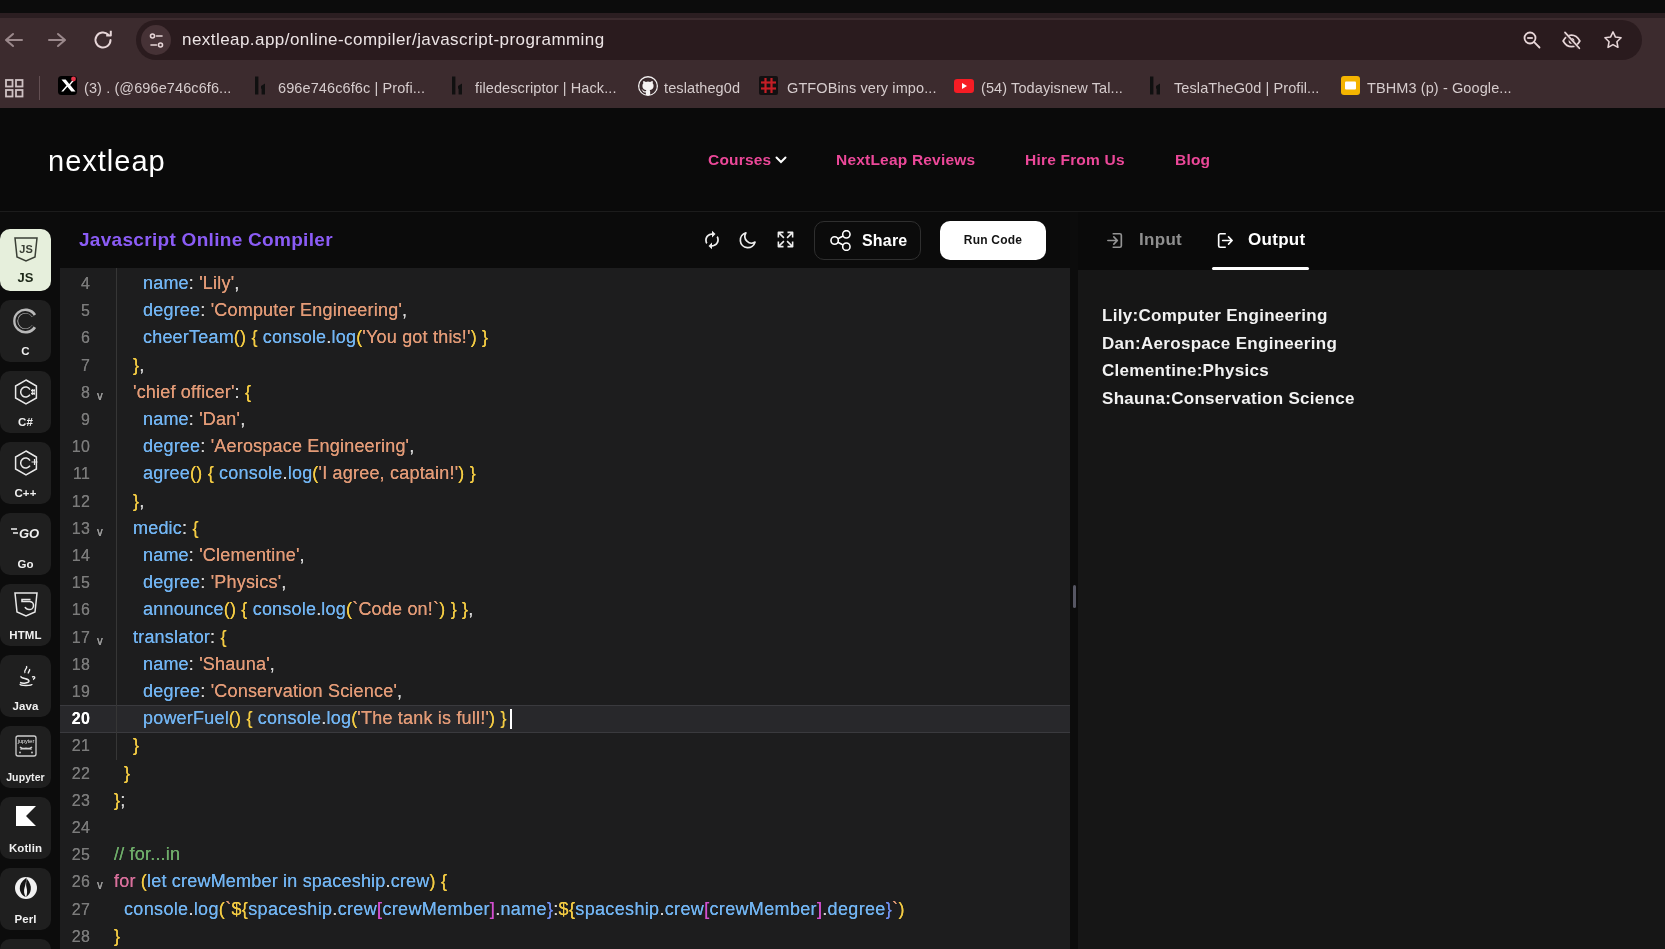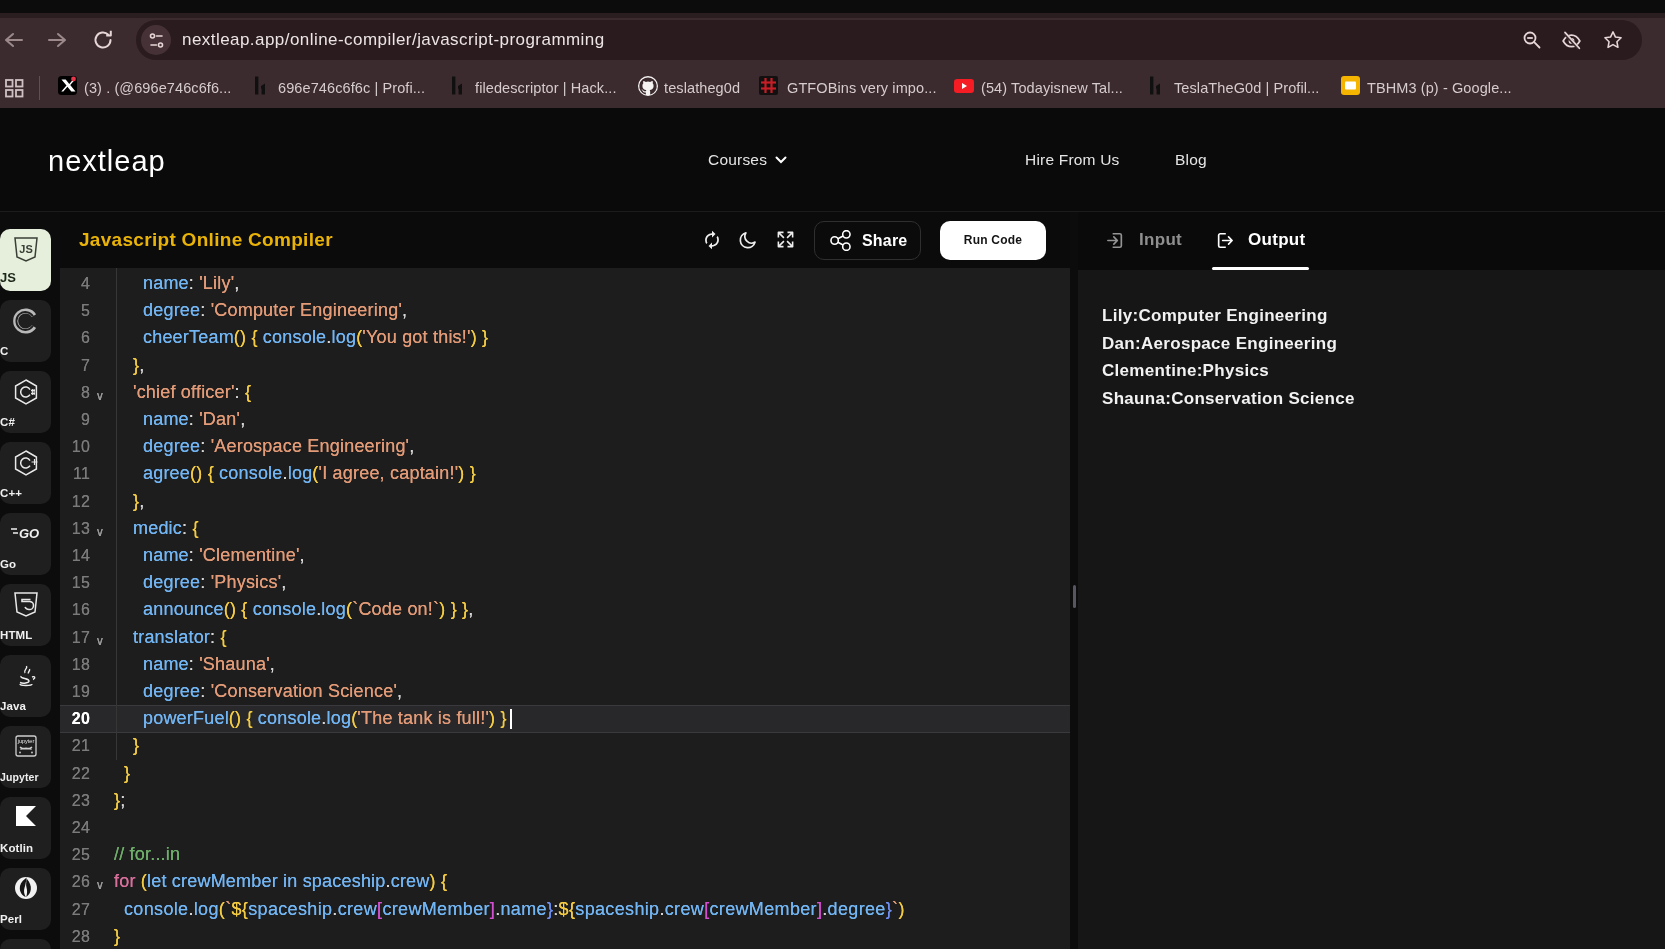--- a/index.html
+++ b/index.html
@@ -11,30 +11,30 @@
   #topbar { left:0; top:0; width:1665px; height:56px; background:#3c2b2e; }
   #bookbar { left:0; top:56px; width:1665px; height:39px; background:#3c2b2e; }
   #urlpill { left:136px; top:7px; width:1506px; height:40px; border-radius:20px; background:#2a1b1e; }
   #siteinfo { left:141px; top:12px; width:30px; height:30px; border-radius:50%; background:#463236; }
   #urltext { left:182px; top:7px; height:40px; line-height:40px; color:#ece4e5; font-size:17px; letter-spacing:0.45px; }
   .bmtxt { color:#d6cccd; font-size:14.5px; height:39px; line-height:39px; letter-spacing:0.1px; }
   
   #site { left:0; top:95px; width:1473px; height:854px; background:#0c0c0c; }
   #header { left:0; top:0; width:1665px; height:104px; background:#0a0a0a; border-bottom:1px solid #1c1c1c;}
   #logo { left:48px; top:37px; color:#fff; font-size:29px; font-weight:400; letter-spacing:1px; }
-  .nav { top:0; height:104px; line-height:104px; color:#e5e5e5; font-weight:400; font-size:15.5px; letter-spacing:0.2px;}
-  
-  .sbtn { left:0; width:51px; height:62px; background:#1f1f1f; border-radius:10px; text-align:left; color:#eee; }
+  .nav { top:0; height:104px; line-height:104px; color:#ec4899; font-weight:700; font-size:15.5px; letter-spacing:0.2px;}
+  
+  .sbtn { left:0; width:51px; height:62px; background:#1f1f1f; border-radius:10px; text-align:center; color:#eee; }
   .sbtn .lbl { position:absolute; left:0; right:0; bottom:5px; font-size:11.5px; font-weight:700; color:#f0f0f0; letter-spacing:0.1px;}
   .sbtn svg { position:absolute; left:50%; top:7px; transform:translateX(-50%); }
   #jsbtn { background:#e6efdc; }
   #jsbtn .lbl { color:#1c2718; font-size:13px; bottom:6px;}
   
   #edtool { left:60px; top:104px; width:1010px; height:56px; background:#0b0b0b; }
-  #edtitle { left:79px; top:0; height:56px; line-height:56px; color:#eab308; font-size:19px; font-weight:700; letter-spacing:0.3px; }
+  #edtitle { left:79px; top:0; height:56px; line-height:56px; color:#8b5cf6; font-size:19px; font-weight:700; letter-spacing:0.3px; }
   #sharebtn { left:814px; top:113px; width:107px; height:39px; border:1px solid #2f2f2f; border-radius:10px; color:#fff; }
   #runbtn { left:940px; top:9px; width:106px; height:39px; background:#fff; border-radius:10px; color:#141414;
     font-size:12px; font-weight:700; text-align:center; line-height:39px; letter-spacing:0.2px;}
   #editor { left:60px; top:160px; width:1010px; height:694px; background:#1d1d1e; }
   #gutline { left:56px; top:0; width:1px; height:492px; background:#363636; }
   .cl { left:0; width:1010px; height:27.2px; line-height:27.2px; font-size:18px; letter-spacing:0.2px; white-space:pre; text-shadow:0 0 0.5px currentColor; }
   .ln { left:0; width:30px; text-align:right; color:#7b7b7b; font-size:16px; }
   .fold { left:33px; width:14px; color:#9a9a9a; font-size:12px; text-align:center; }
   .b { color:#72b5f3; }   
   .s { color:#e39b77; }   
@@ -157,20 +157,21 @@
   </svg>
   <div class="abs bmtxt" style="left:1367px;top:56px;">TBHM3 (p) - Google...</div>
 
   <div class="abs" id="site">
     <div class="abs" id="header"></div>
     <div class="abs" id="logo">nextleap</div>
     <div class="abs nav" style="left:708px;">Courses</div>
     <svg class="abs" style="left:775px;top:48px;" width="12" height="8" viewBox="0 0 12 8">
         <path d="M1.5 1.5 l4.5 4.5 4.5 -4.5" stroke="#fff" stroke-width="2" fill="none" stroke-linecap="round"></path>
       </svg>
+    <div class="abs nav" style="left:836px;">NextLeap Reviews</div>
     <div class="abs nav" style="left:1025px;">Hire From Us</div>
     <div class="abs nav" style="left:1175px;">Blog</div>
     <div class="abs" id="edtool"></div>
     <div class="abs" id="edtitle" style="left:79px;top:104px;">Javascript Online Compiler</div>
 
     <svg class="abs" style="left:702px;top:122px;" width="20" height="20" viewBox="0 0 24 24">
       <path fill="#eee" d="M12 6 v3 l4.2-4.1 L12 .9 v3.1 c-4.6 0-8.3 3.7-8.3 8.3 0 1.6.5 3.2 1.3 4.4 l1.5-1.5 c-.5-.9-.7-1.9-.7-2.9 0-3.5 2.8-6.3 6.2-6.3 z"></path>
       <path fill="#eee" d="M19 7.3 l-1.5 1.5 c.4.9.7 1.9.7 2.9 0 3.5-2.8 6.3-6.2 6.3 v-3 l-4.2 4.1 4.2 4 v-3.1 c4.6 0 8.3-3.7 8.3-8.3 0-1.6-.5-3.2-1.3-4.4 z"></path>
     </svg>
     <svg class="abs" style="left:738px;top:122px;" width="20" height="20" viewBox="0 0 24 24">

